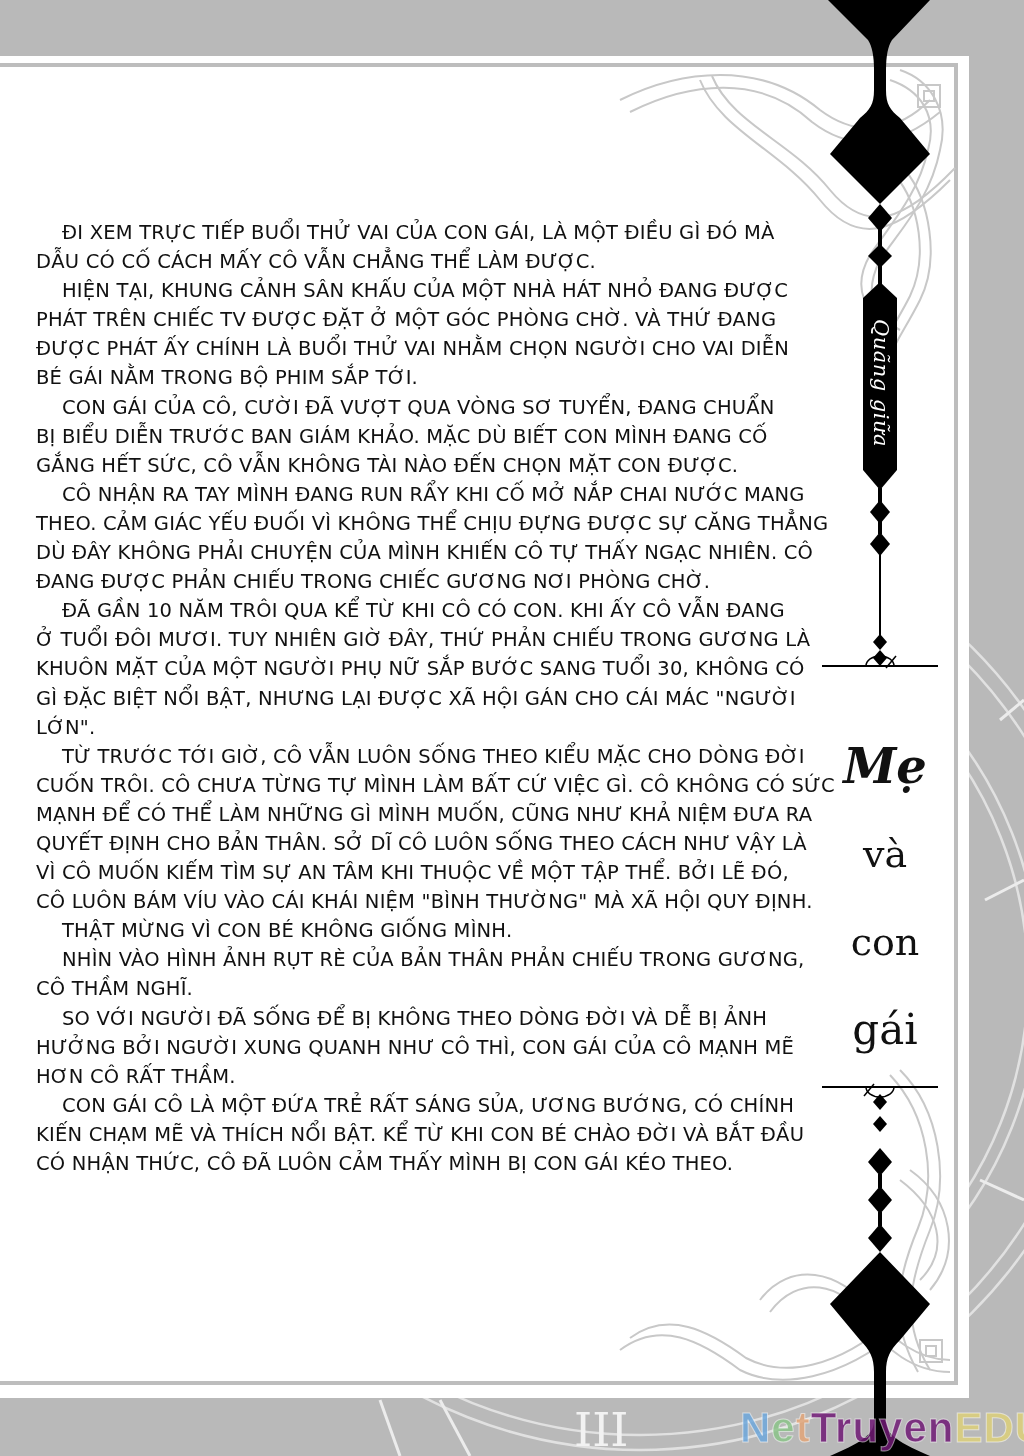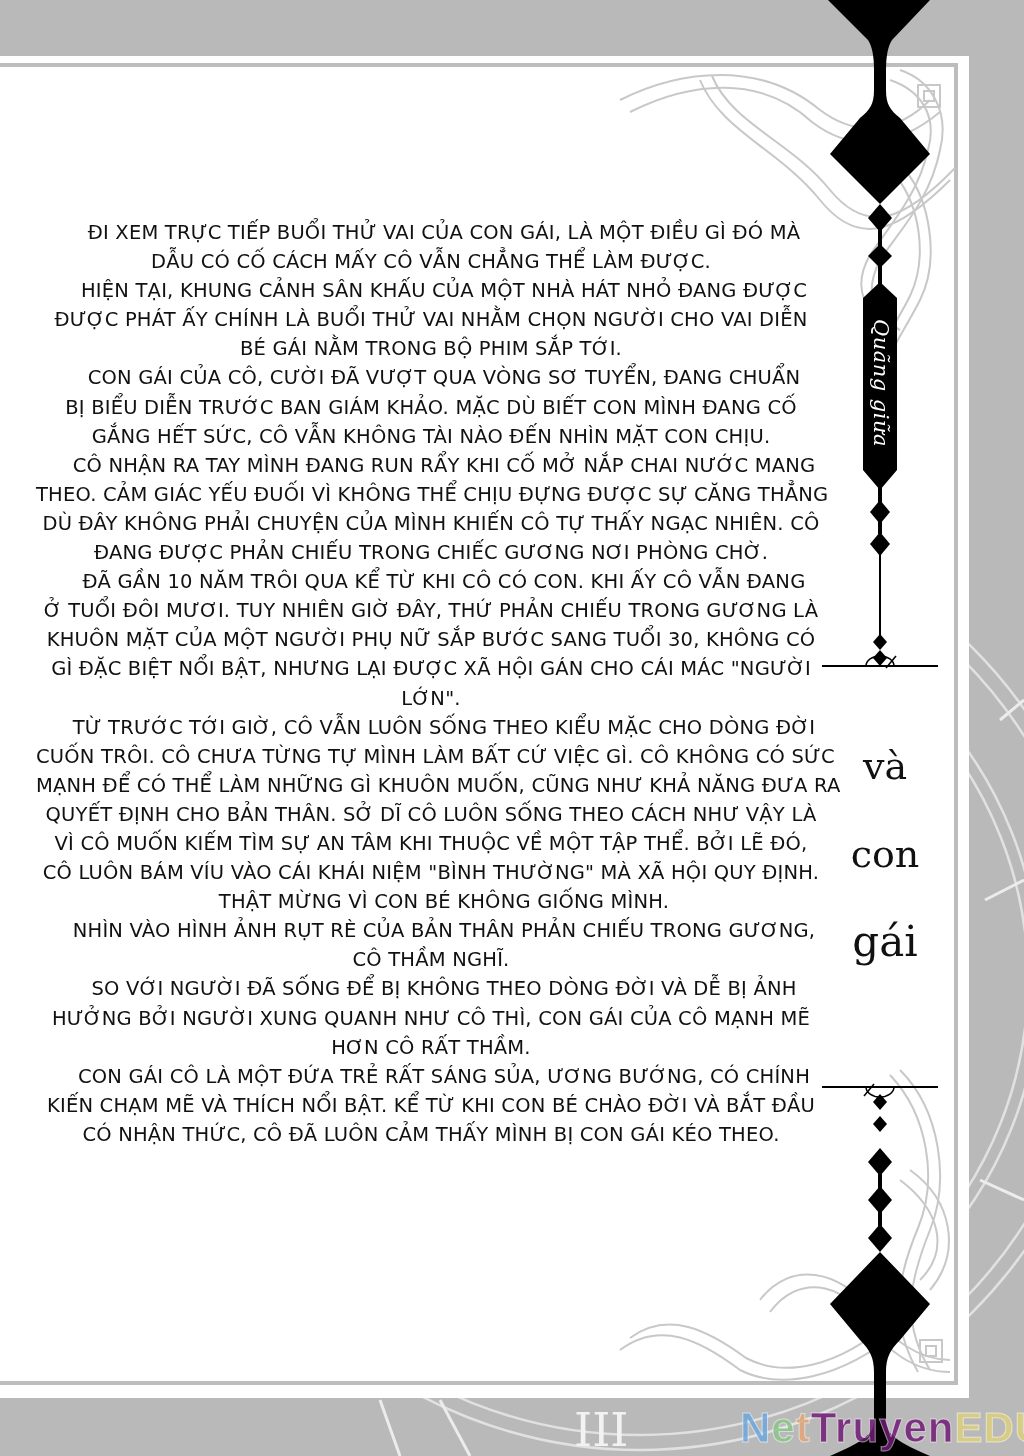--- a/index.html
+++ b/index.html
@@ -17,21 +17,21 @@
     position: absolute; left: -4px; top: 7px; width: 962px; height: 1322px;
     border: 4px solid #bdbdbd; border-left: none; box-sizing: border-box;
   }
   .ornaments { position: absolute; left: 0; top: 0; width: 1024px; height: 1456px; pointer-events: none; }
   .body-text {
     position: absolute; left: 36px; top: 218px; width: 790px;
     font-family: "DejaVu Sans", sans-serif;
     font-size: 19.5px; line-height: 29.1px; color: #111;
     letter-spacing: 0.2px;
   }
-  .body-text .line { white-space: nowrap; display: block; height: 29.1px; text-align: center; }
+  .body-text .line { white-space: nowrap; display: block; height: 29.1px; }
   .body-text .line.indent { padding-left: 26px; }
   .side-label {
     position: absolute; left: 866px; top: 300px; width: 30px; height: 165px;
     display: flex; align-items: center; justify-content: center;
   }
   .side-label span {
     display: block; transform: rotate(90deg); white-space: nowrap;
     color: #ffffff; font-family: "DejaVu Serif", serif; font-style: italic;
     font-size: 21px; letter-spacing: 0.5px;
   }
@@ -140,46 +140,48 @@
     <path d="M866 1087 A 14 10 0 0 0 894 1087"></path>
     <line x1="864" y1="1096" x2="874" y2="1084"></line>
   </g>
 </svg>
 
 <div class="side-label">
   <span>Quãng giữa</span>
 </div>
 
 <div class="title-vert">
+  <span class="w w0">Mẹ</span>
   <span class="w w1">và</span>
   <span class="w w2">con</span>
   <span class="w w3">gái</span>
 </div>
 
 <div class="body-text" id="body-text">
     <span class="line indent">ĐI XEM TRỰC TIẾP BUỔI THỬ VAI CỦA CON GÁI, LÀ MỘT ĐIỀU GÌ ĐÓ MÀ</span>
     <span class="line">DẪU CÓ CỐ CÁCH MẤY CÔ VẪN CHẲNG THỂ LÀM ĐƯỢC.</span>
     <span class="line indent">HIỆN TẠI, KHUNG CẢNH SÂN KHẤU CỦA MỘT NHÀ HÁT NHỎ ĐANG ĐƯỢC</span>
+    <span class="line">PHÁT TRÊN CHIẾC TV ĐƯỢC ĐẶT Ở MỘT GÓC PHÒNG CHỜ. VÀ THỨ ĐANG</span>
     <span class="line">ĐƯỢC PHÁT ẤY CHÍNH LÀ BUỔI THỬ VAI NHẰM CHỌN NGƯỜI CHO VAI DIỄN</span>
     <span class="line">BÉ GÁI NẰM TRONG BỘ PHIM SẮP TỚI.</span>
     <span class="line indent">CON GÁI CỦA CÔ, CƯỜI ĐÃ VƯỢT QUA VÒNG SƠ TUYỂN, ĐANG CHUẨN</span>
     <span class="line">BỊ BIỂU DIỄN TRƯỚC BAN GIÁM KHẢO. MẶC DÙ BIẾT CON MÌNH ĐANG CỐ</span>
-    <span class="line">GẮNG HẾT SỨC, CÔ VẪN KHÔNG TÀI NÀO ĐẾN NHÌN MẶT CON CHỊU.</span>
+    <span class="line">GẮNG HẾT SỨC, CÔ VẪN KHÔNG TÀI NÀO ĐẾN CHỌN MẶT CON ĐƯỢC.</span>
     <span class="line indent">CÔ NHẬN RA TAY MÌNH ĐANG RUN RẨY KHI CỐ MỞ NẮP CHAI NƯỚC MANG</span>
     <span class="line">THEO. CẢM GIÁC YẾU ĐUỐI VÌ KHÔNG THỂ CHỊU ĐỰNG ĐƯỢC SỰ CĂNG THẲNG</span>
     <span class="line">DÙ ĐÂY KHÔNG PHẢI CHUYỆN CỦA MÌNH KHIẾN CÔ TỰ THẤY NGẠC NHIÊN. CÔ</span>
     <span class="line">ĐANG ĐƯỢC PHẢN CHIẾU TRONG CHIẾC GƯƠNG NƠI PHÒNG CHỜ.</span>
     <span class="line indent">ĐÃ GẦN 10 NĂM TRÔI QUA KỂ TỪ KHI CÔ CÓ CON. KHI ẤY CÔ VẪN ĐANG</span>
     <span class="line">Ở TUỔI ĐÔI MƯƠI. TUY NHIÊN GIỜ ĐÂY, THỨ PHẢN CHIẾU TRONG GƯƠNG LÀ</span>
     <span class="line">KHUÔN MẶT CỦA MỘT NGƯỜI PHỤ NỮ SẮP BƯỚC SANG TUỔI 30, KHÔNG CÓ</span>
     <span class="line">GÌ ĐẶC BIỆT NỔI BẬT, NHƯNG LẠI ĐƯỢC XÃ HỘI GÁN CHO CÁI MÁC "NGƯỜI</span>
     <span class="line">LỚN".</span>
     <span class="line indent">TỪ TRƯỚC TỚI GIỜ, CÔ VẪN LUÔN SỐNG THEO KIỂU MẶC CHO DÒNG ĐỜI</span>
     <span class="line">CUỐN TRÔI. CÔ CHƯA TỪNG TỰ MÌNH LÀM BẤT CỨ VIỆC GÌ. CÔ KHÔNG CÓ SỨC</span>
-    <span class="line">MẠNH ĐỂ CÓ THỂ LÀM NHỮNG GÌ KHUÔN MUỐN, CŨNG NHƯ KHẢ NĂNG ĐƯA RA</span>
+    <span class="line">MẠNH ĐỂ CÓ THỂ LÀM NHỮNG GÌ MÌNH MUỐN, CŨNG NHƯ KHẢ NIỆM ĐƯA RA</span>
     <span class="line">QUYẾT ĐỊNH CHO BẢN THÂN. SỞ DĨ CÔ LUÔN SỐNG THEO CÁCH NHƯ VẬY LÀ</span>
     <span class="line">VÌ CÔ MUỐN KIẾM TÌM SỰ AN TÂM KHI THUỘC VỀ MỘT TẬP THỂ. BỞI LẼ ĐÓ,</span>
     <span class="line">CÔ LUÔN BÁM VÍU VÀO CÁI KHÁI NIỆM "BÌNH THƯỜNG" MÀ XÃ HỘI QUY ĐỊNH.</span>
     <span class="line indent">THẬT MỪNG VÌ CON BÉ KHÔNG GIỐNG MÌNH.</span>
     <span class="line indent">NHÌN VÀO HÌNH ẢNH RỤT RÈ CỦA BẢN THÂN PHẢN CHIẾU TRONG GƯƠNG,</span>
     <span class="line">CÔ THẦM NGHĨ.</span>
     <span class="line indent">SO VỚI NGƯỜI ĐÃ SỐNG ĐỂ BỊ KHÔNG THEO DÒNG ĐỜI VÀ DỄ BỊ ẢNH</span>
     <span class="line">HƯỞNG BỞI NGƯỜI XUNG QUANH NHƯ CÔ THÌ, CON GÁI CỦA CÔ MẠNH MẼ</span>
     <span class="line">HƠN CÔ RẤT THẦM.</span>
     <span class="line indent">CON GÁI CÔ LÀ MỘT ĐỨA TRẺ RẤT SÁNG SỦA, ƯƠNG BƯỚNG, CÓ CHÍNH</span>

